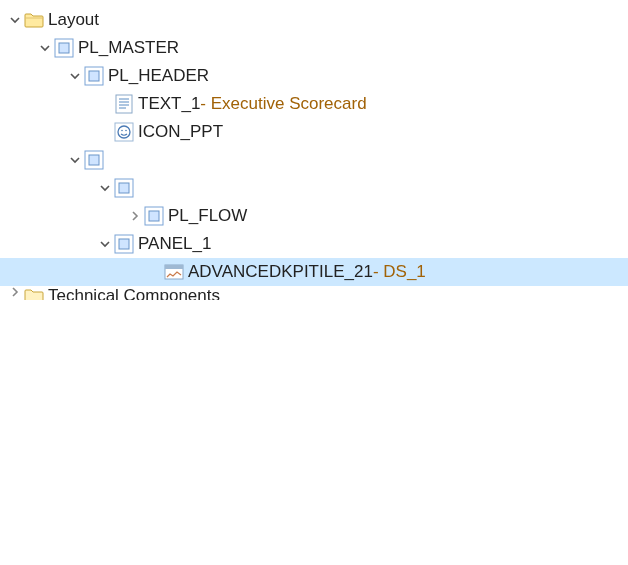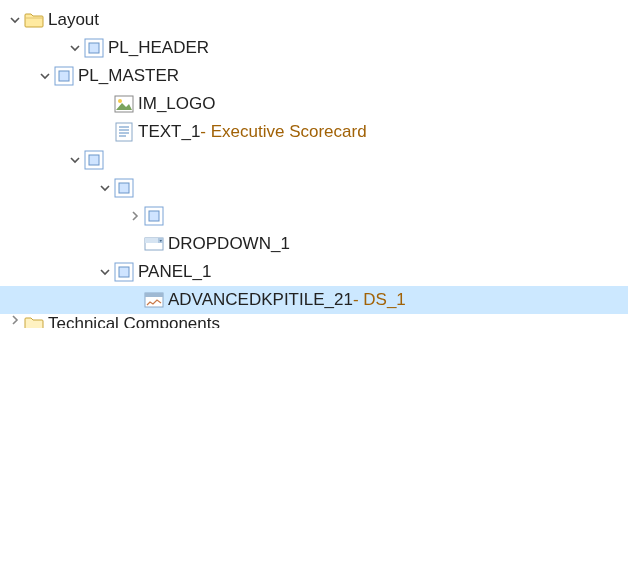--- a/index.html
+++ b/index.html
@@ -12,20 +12,21 @@
     user-select: none;
   }
   .row {
     display: flex;
     align-items: center;
     height: 28px;
     white-space: nowrap;
   }
   .row.selected {
     background: #cce8ff;
+    padding-left: 20px;
   }
   .indent { display:inline-block; }
   .chev {
     display: inline-flex;
     width: 18px;
     align-items: center;
     justify-content: center;
     color: #555;
   }
   .ico {
@@ -54,77 +55,79 @@
       </span>
       <span class="ico">
         <svg width="20" height="18" viewBox="0 0 20 18">
           <path d="M1 4 L1 15 Q1 16 2 16 L18 16 Q19 16 19 15 L19 6 Q19 5 18 5 L9 5 L7 3 L2 3 Q1 3 1 4 Z" fill="#ffeaa0" stroke="#c9a53b"></path>
           <path d="M1 7 L19 7" stroke="#e0c270"></path>
         </svg>
       </span>
       <span class="label">Layout</span>
     </div>
     <div class="row">
+      <span class="indent" style="width: 36px;"></span>
+      <span class="chev">
+        <svg width="12" height="12" viewBox="0 0 12 12">
+          <path d="M2 4 L6 8 L10 4" fill="none" stroke="#555" stroke-width="1.6"></path>
+        </svg>
+      </span>
+      <span class="ico">
+        <svg width="20" height="20" viewBox="0 0 20 20">
+          <rect x="1" y="1" width="18" height="18" fill="#fff" stroke="#7aa3d6"></rect>
+          <rect x="5" y="5" width="10" height="10" fill="#cfe4ff" stroke="#6b95c8"></rect>
+        </svg>
+      </span>
+      <span class="label">PL_MASTER</span>
+    </div>
+    <div class="row">
       <span class="indent" style="width: 66px;"></span>
       <span class="chev">
         <svg width="12" height="12" viewBox="0 0 12 12">
           <path d="M2 4 L6 8 L10 4" fill="none" stroke="#555" stroke-width="1.6"></path>
         </svg>
       </span>
       <span class="ico">
         <svg width="20" height="20" viewBox="0 0 20 20">
           <rect x="1" y="1" width="18" height="18" fill="#fff" stroke="#7aa3d6"></rect>
           <rect x="5" y="5" width="10" height="10" fill="#cfe4ff" stroke="#6b95c8"></rect>
         </svg>
       </span>
       <span class="label">PL_HEADER</span>
-    </div>
-    <div class="row">
-      <span class="indent" style="width: 36px;"></span>
-      <span class="chev">
-        <svg width="12" height="12" viewBox="0 0 12 12">
-          <path d="M2 4 L6 8 L10 4" fill="none" stroke="#555" stroke-width="1.6"></path>
-        </svg>
-      </span>
-      <span class="ico">
-        <svg width="20" height="20" viewBox="0 0 20 20">
-          <rect x="1" y="1" width="18" height="18" fill="#fff" stroke="#7aa3d6"></rect>
-          <rect x="5" y="5" width="10" height="10" fill="#cfe4ff" stroke="#6b95c8"></rect>
-        </svg>
-      </span>
-      <span class="label">PL_MASTER</span>
-    </div>
-    <div class="row">
-      <span class="indent" style="width: 96px;"></span>
-      <span class="chev"></span>
-      <span class="ico">
-        <svg width="20" height="18" viewBox="0 0 20 18">
-          <rect x="1" y="1" width="18" height="16" fill="#fff" stroke="#888"></rect>
-          <circle cx="6" cy="6" r="2" fill="#f3c94b"></circle>
-          <path d="M2 15 L8 8 L12 12 L15 9 L18 15 Z" fill="#7aa35d"></path>
-        </svg>
-      </span>
-      <span class="label">IM_LOGO</span>
     </div>
     <div class="row">
       <span class="indent" style="width: 96px;"></span>
       <span class="chev"></span>
       <span class="ico">
         <svg width="18" height="20" viewBox="0 0 18 20">
           <rect x="1" y="1" width="16" height="18" fill="#fff" stroke="#8aa8c8"></rect>
           <line x1="4" y1="5" x2="14" y2="5" stroke="#5b8cc2"></line>
           <line x1="4" y1="8" x2="14" y2="8" stroke="#5b8cc2"></line>
           <line x1="4" y1="11" x2="14" y2="11" stroke="#5b8cc2"></line>
           <line x1="4" y1="14" x2="11" y2="14" stroke="#5b8cc2"></line>
         </svg>
       </span>
       <span class="label">TEXT_1</span>
       <span class="suffix"> - Executive Scorecard</span>
     </div>
     <div class="row">
+      <span class="indent" style="width: 96px;"></span>
+      <span class="chev"></span>
+      <span class="ico">
+        <svg width="20" height="20" viewBox="0 0 20 20">
+          <rect x="1" y="1" width="18" height="18" fill="#fff" stroke="#9cb8d6"></rect>
+          <circle cx="10" cy="10" r="6" fill="none" stroke="#4a7ab5" stroke-width="1.3"></circle>
+          <circle cx="8" cy="8.5" r="0.8" fill="#4a7ab5"></circle>
+          <circle cx="12" cy="8.5" r="0.8" fill="#4a7ab5"></circle>
+          <path d="M7 12 Q10 14.5 13 12" fill="none" stroke="#4a7ab5" stroke-width="1.2"></path>
+        </svg>
+      </span>
+      <span class="label">ICON_PPT</span>
+    </div>
+    <div class="row">
       <span class="indent" style="width: 66px;"></span>
       <span class="chev">
         <svg width="12" height="12" viewBox="0 0 12 12">
           <path d="M2 4 L6 8 L10 4" fill="none" stroke="#555" stroke-width="1.6"></path>
         </svg>
       </span>
       <span class="ico">
         <svg width="20" height="20" viewBox="0 0 20 20">
           <rect x="1" y="1" width="18" height="18" fill="#fff" stroke="#7aa3d6"></rect>
           <rect x="5" y="5" width="10" height="10" fill="#cfe4ff" stroke="#6b95c8"></rect>
@@ -151,33 +154,21 @@
         <svg width="12" height="12" viewBox="0 0 12 12">
           <path d="M4 2 L8 6 L4 10" fill="none" stroke="#888" stroke-width="1.6"></path>
         </svg>
       </span>
       <span class="ico">
         <svg width="20" height="20" viewBox="0 0 20 20">
           <rect x="1" y="1" width="18" height="18" fill="#fff" stroke="#7aa3d6"></rect>
           <rect x="5" y="5" width="10" height="10" fill="#cfe4ff" stroke="#6b95c8"></rect>
         </svg>
       </span>
-    </div>
-    <div class="row">
-      <span class="indent" style="width: 126px;"></span>
-      <span class="chev"></span>
-      <span class="ico">
-        <svg width="20" height="18" viewBox="0 0 20 18">
-          <rect x="1" y="3" width="18" height="12" fill="#fff" stroke="#8aa8c8"></rect>
-          <rect x="1" y="3" width="18" height="5" fill="#d6e4f2"></rect>
-          <rect x="14" y="3" width="5" height="5" fill="#b0c8e0"></rect>
-          <path d="M15.5 5 L18 5 L16.75 7 Z" fill="#4a6a8a"></path>
-        </svg>
-      </span>
-      <span class="label">DROPDOWN_1</span>
+      <span class="label">PL_FLOW</span>
     </div>
     <div class="row">
       <span class="indent" style="width: 96px;"></span>
       <span class="chev">
         <svg width="12" height="12" viewBox="0 0 12 12">
           <path d="M2 4 L6 8 L10 4" fill="none" stroke="#555" stroke-width="1.6"></path>
         </svg>
       </span>
       <span class="ico">
         <svg width="20" height="20" viewBox="0 0 20 20">

